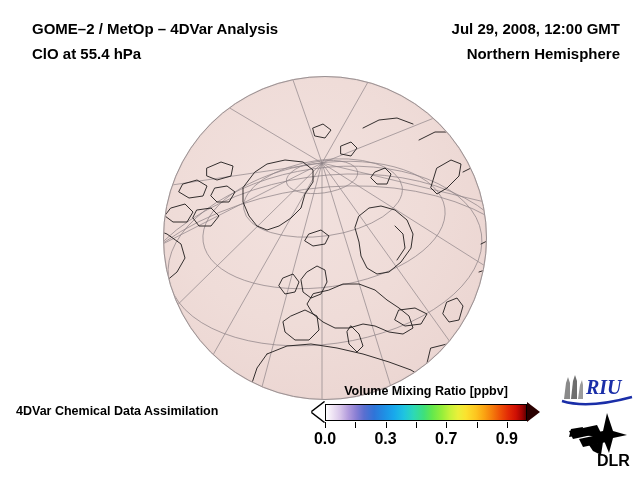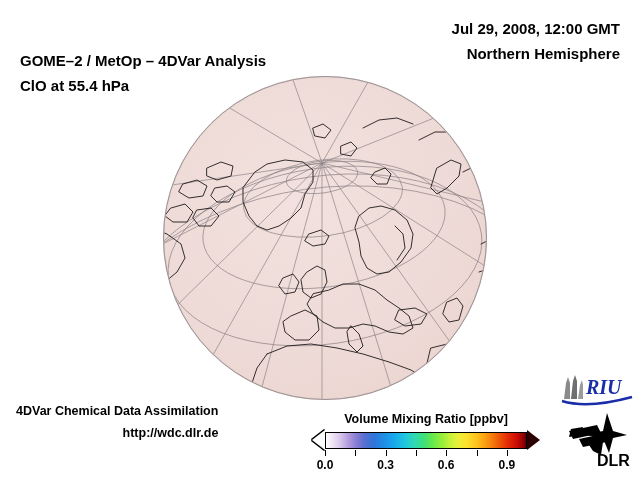--- a/index.html
+++ b/index.html
@@ -13,24 +13,23 @@
     height: 480px;
     position: relative;
     overflow: hidden;
     font-family: "Liberation Sans", sans-serif;
     color: #000000;
   }
 
   
   #header-left {
     position: absolute;
-    left: 20px;
+    left: 32px;
     top: 16px;
     width: 330px;
-    margin-top: 32px;
   }
   #header-right {
     position: absolute;
     right: 20px;
     top: 16px;
     width: 300px;
     text-align: right;
   }
   .hdr-line {
     font-size: 15px;
@@ -105,21 +104,21 @@
     font-size: 12.5px;
     font-weight: bold;
     line-height: 22px;
     white-space: nowrap;
   }
 
   
   #colorbar-block {
     position: absolute;
     left: 312px;
-    top: 412px;
+    top: 384px;
     width: 228px;
   }
   #colorbar-title {
     font-size: 12.5px;
     font-weight: bold;
     text-align: center;
     white-space: nowrap;
     margin-bottom: 4px;
   }
   #colorbar-row {
@@ -189,21 +188,21 @@
     background: #000;
   }
   #cb-labels {
     position: relative;
     height: 18px;
     margin: 1px 13px 0 13px;
   }
   .cb-label {
     position: absolute;
     top: 0;
-    font-size: 12px;
+    font-size: 16px;
     font-weight: bold;
     transform: translateX(-50%);
     white-space: nowrap;
   }
 
   
   #riu-logo {
     position: absolute;
     left: 558px;
     top: 373px;
@@ -331,21 +330,20 @@
           <path d="M150 52 L160 48 L168 54 L162 62 L152 60 Z"></path>
         </g>
       </g>
     </svg>
   </div>
   <div id="globe-rim"></div>
 </div>
 
 <div id="footer-left">
   <div class="foot-line">4DVar Chemical Data Assimilation</div>
-  <div class="foot-line">http://wdc.dlr.de</div>
 </div>
 
 <div id="colorbar-block">
   <div id="colorbar-title">Volume Mixing Ratio [ppbv]</div>
   <div id="colorbar-row">
     <div id="cb-arrow-left" class="cb-arrow"></div>
     <div id="cb-gradient"></div>
     <div id="cb-arrow-right" class="cb-arrow"></div>
   </div>
   <div id="cb-ticks">
@@ -353,21 +351,21 @@
       <div class="cb-tick" style="left: 15%;"></div>
       <div class="cb-tick" style="left: 30%;"></div>
       <div class="cb-tick" style="left: 45%;"></div>
       <div class="cb-tick" style="left: 60%;"></div>
       <div class="cb-tick" style="left: 75%;"></div>
       <div class="cb-tick" style="left: 90%;"></div>
     </div>
   <div id="cb-labels">
       <div class="cb-label" style="left: 0%;">0.0</div>
       <div class="cb-label" style="left: 30%; text-align: center;">0.3</div>
-      <div class="cb-label" style="left: 60%;">0.6</div>
+      <div class="cb-label" style="left: 60%;">0.7</div>
       <div class="cb-label" style="left: 90%;">0.9</div>
     </div>
 </div>
 
 <svg id="riu-logo" viewBox="0 0 78 34">
   <g>
     <path d="M6 26 L8 10 L10 4 L12 10 L12 26 Z" fill="#8a8a8a"></path>
     <path d="M13 26 L15 8 L17 2 L19 8 L19 26 Z" fill="#6f6f6f"></path>
     <path d="M20 26 L22 12 L24 7 L25 12 L25 26 Z" fill="#9b9b9b"></path>
   </g>

